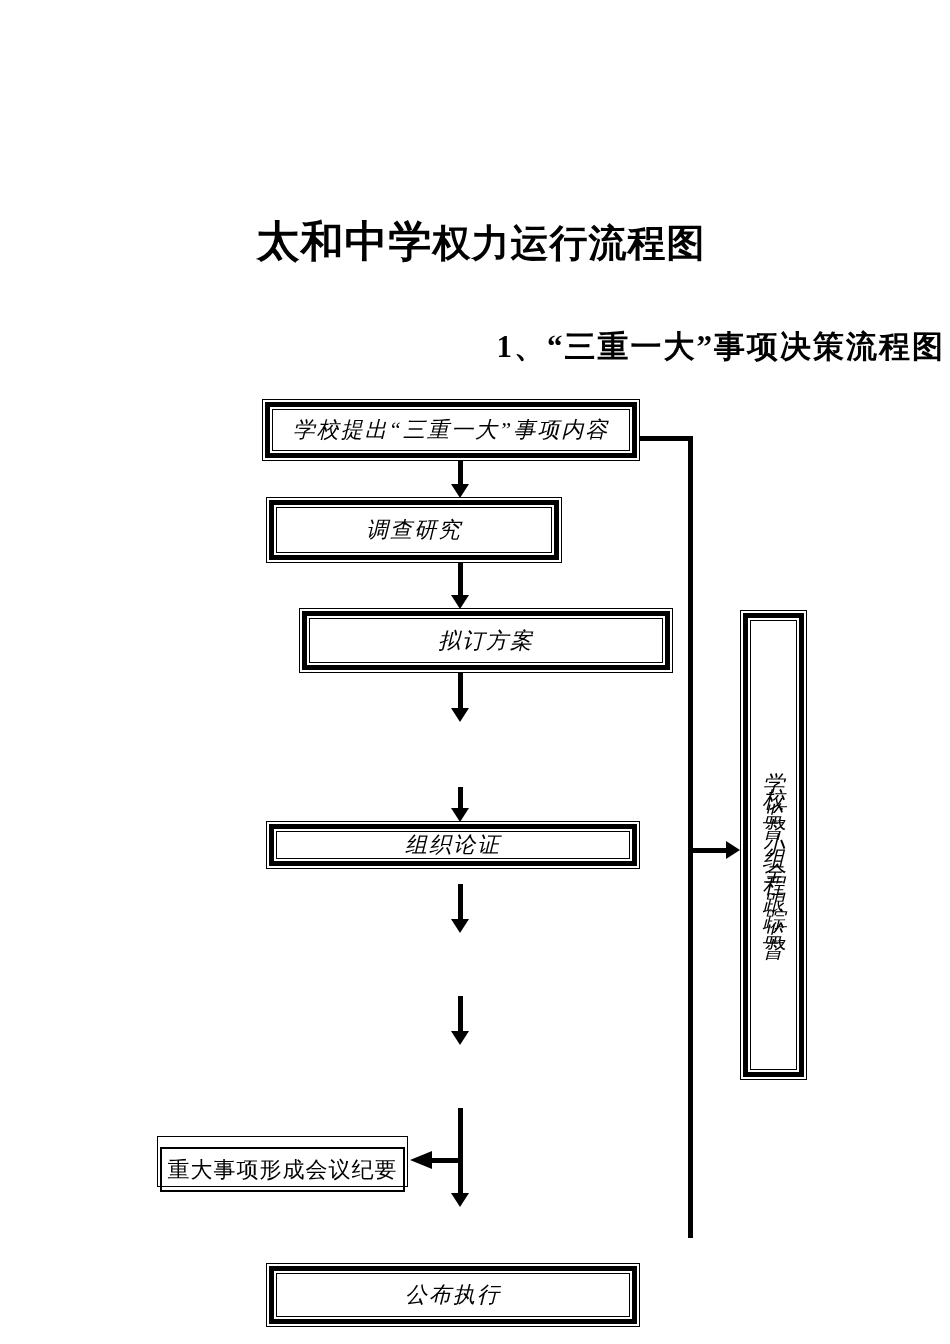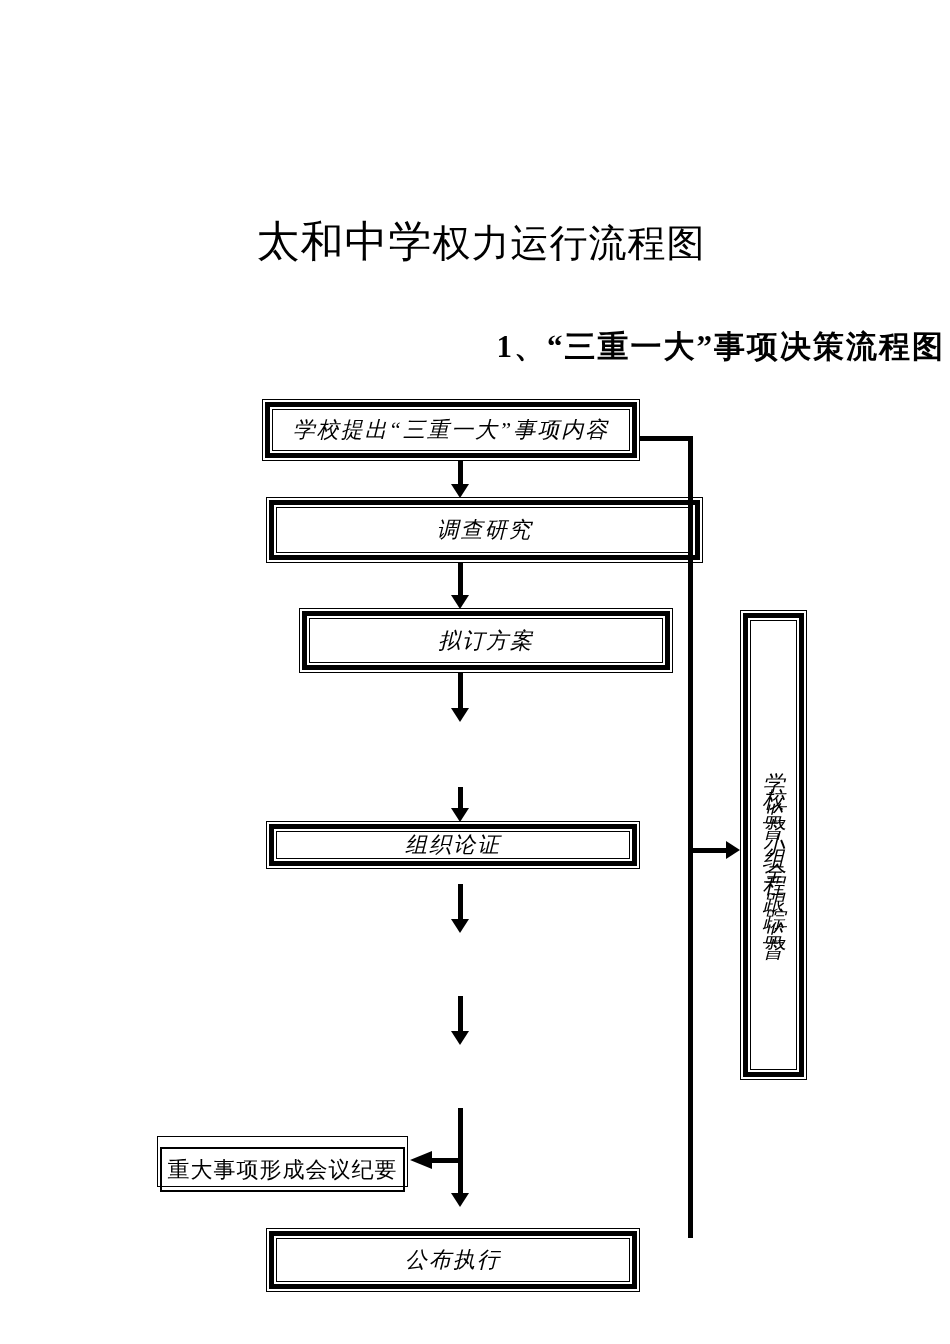--- a/index.html
+++ b/index.html
@@ -13,21 +13,21 @@
     color: #000000;
     overflow: hidden;
   }
 
   
   .title {
     position: absolute;
     top: 216px; left: 0;
     width: 930px;
     text-align: center;
-    font-weight: normal;
+    font-weight: bold;
     white-space: nowrap;
     line-height: 52px;
     padding-left: 32px;
   }
   .title .t-prefix { font-size: 43px; letter-spacing: 1px; }
   .title .t-rest   { font-size: 38px; letter-spacing: 1px; }
   .subtitle {
     position: absolute;
     top: 326px; left: 0;
     width: 945px;
@@ -51,27 +51,27 @@
     height: 100%;
     display: flex;
     align-items: center;
     justify-content: center;
     font-size: 22px;
     letter-spacing: 2px;
     white-space: nowrap;
   }
 
   .b1 { left: 262px; top: 399px;  width: 378px; height: 62px; }
-  .b2 { left: 266px; top: 497px;  width: 437px; height: 66px; }
+  .b2 { left: 266px; top: 497px;  width: 296px; height: 66px; }
   .b3 { left: 281px; top: 608px;  width: 374px; height: 65px; margin-left: 18px; }
   .b4 { left: 266px; top: 722px;  width: 374px; height: 66px; }
   .b5 { left: 266px; top: 821px;  width: 374px; height: 48px; }
   .b6 { left: 266px; top: 933px;  width: 374px; height: 64px; }
   .b7 { left: 266px; top: 1045px; width: 374px; height: 63px; }
-  .b8 { left: 266px; top: 1228px; width: 374px; height: 64px; }
+  .b8 { left: 266px; top: 1263px; width: 374px; height: 64px; }
 
   
   .sbox {
     position: absolute;
     left: 157px; top: 1136px;
     width: 251px; height: 51px;
     border: 1px solid #000;
     padding: 2px;
     background: #ffffff;
   }

